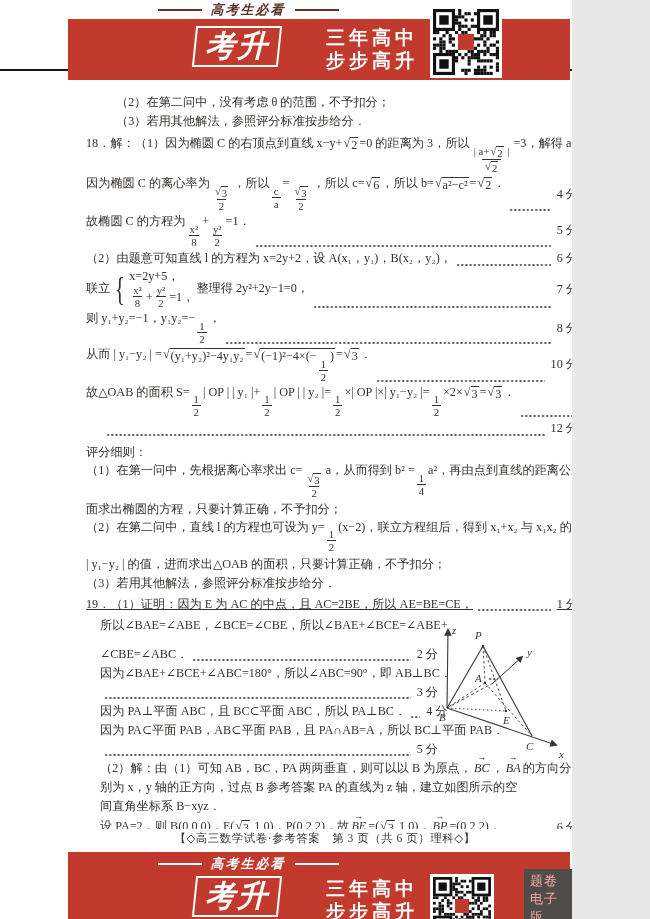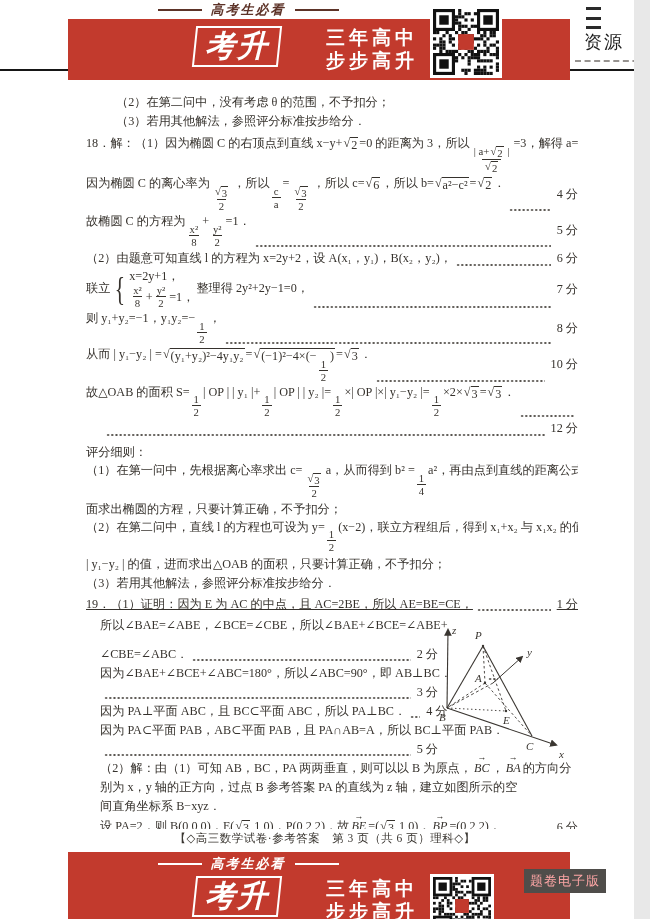--- a/index.html
+++ b/index.html
@@ -1,16 +1,16 @@
 <!DOCTYPE html>
 <html><head>
 <meta charset="utf-8">
 <style>
   html,body{margin:0;padding:0;background:#e8e8e8;}
-  #page{position:relative;width:634px;height:919px;background:#ffffff;overflow:hidden;
+  #page{position:relative;width:572px;height:919px;background:#ffffff;overflow:hidden;
         font-family:"Liberation Serif","DejaVu Serif","DejaVu Sans",serif;color:#36322d;}
   
   .rule{position:absolute;left:0;width:650px;height:2px;background:#161616;}
   .banner{position:absolute;width:502px;background:#c23a2d;z-index:2;}
   .eyebrow{position:absolute;display:flex;align-items:center;justify-content:center;gap:9px;
            font:italic bold 13px "DejaVu Serif",serif;letter-spacing:2px;white-space:nowrap;}
   .eyebrow .dash{width:44px;height:1.5px;background:currentColor;}
   .logo-wrap{position:absolute;display:flex;align-items:center;}
   .logo-frame{border:2.5px solid #fff;transform:skewX(-6deg);padding:1px 9px 3px;}
   .logo-text{display:inline-block;transform:skewX(6deg);color:#fff;font-weight:bold;font-style:italic;
@@ -298,21 +298,21 @@
         </div>
         <div class="line">
           <span class="lc">（2）由题意可知直线 l 的方程为 x=2y+2，设 A(x₁，y₁)，B(x₂，y₂)，</span>
           <span class="lead"></span>
           <span class="score">6 分</span>
         </div>
         <div class="line">
           <span class="lc">联立<span class="cases">
               <span class="brace">{</span>
               <span class="crows">
-                <span class="crow">x=2y+1，</span>
+                <span class="crow">x=2y+5，</span>
                 <span class="crow"><span class="frac">
                     <span class="fn">x²</span>
                     <span class="fd">8</span>
                   </span>+<span class="frac">
                     <span class="fn">y²</span>
                     <span class="fd">2</span>
                   </span>=1，</span>
               </span>
             </span>整理得 2y²+2y−1=0，</span>
           <span class="lead"></span>

